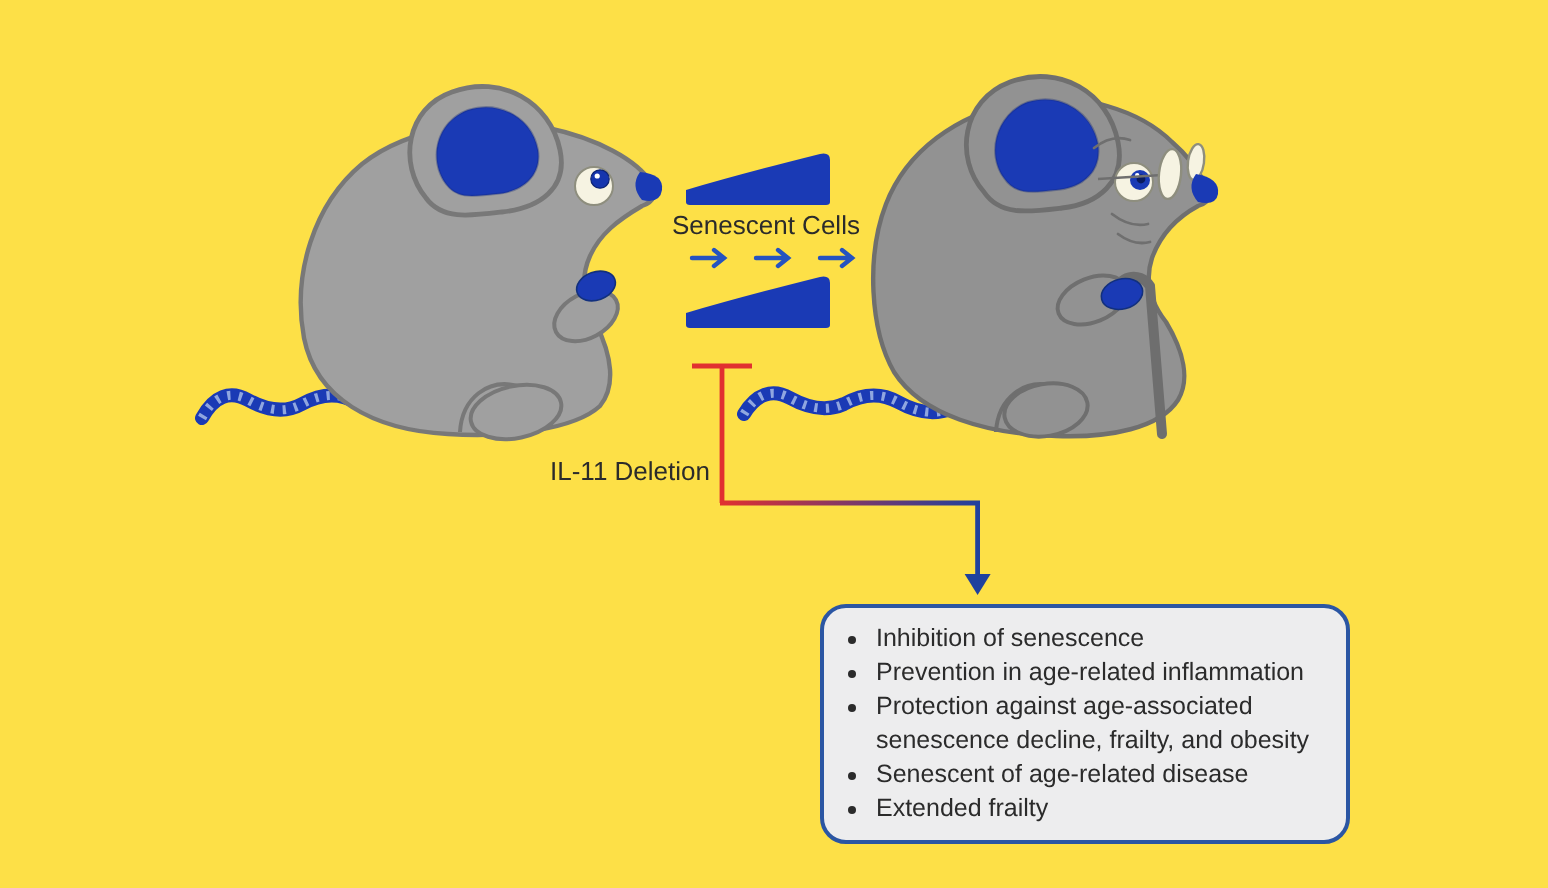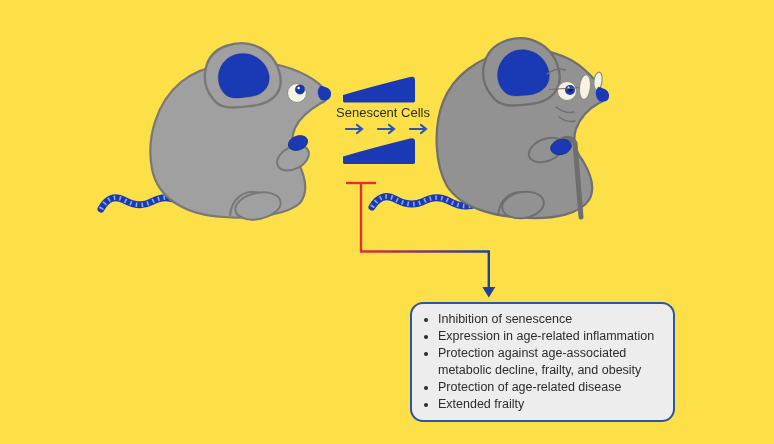--- a/index.html
+++ b/index.html
@@ -92,25 +92,26 @@
     <line x1="360" y1="251.5" x2="490" y2="251.5" stroke="url(#redblue)" stroke-width="2.4"></line>
     <g>
       <line x1="488.8" y1="251.5" x2="488.8" y2="289" stroke="#1f419e" stroke-width="2.4"></line>
       <polygon points="482.3,287 495.3,287 488.8,297.5" fill="#1f419e"></polygon>
     </g>
   </svg>
 
   <div class="lbl center" style="left:318px;top:105px;width:130px;">Senescent Cells</div>
 
 
+  <div class="lbl right" style="left:248px;top:228px;width:107px;">IL-11 Deletion</div>
 
 
   <div class="outcome-box">
     <ul>
         <li>Inhibition of senescence</li>
-        <li>Expression in age-related inflammation</li>
-        <li>Protection against age-associated metabolic decline, frailty, and obesity</li>
-        <li>Protection of age-related disease</li>
+        <li>Prevention in age-related inflammation</li>
+        <li>Protection against age-associated senescence decline, frailty, and obesity</li>
+        <li>Senescent of age-related disease</li>
         <li>Extended frailty</li>
       </ul>
   </div>
 
 </div>
 
 </body></html>

